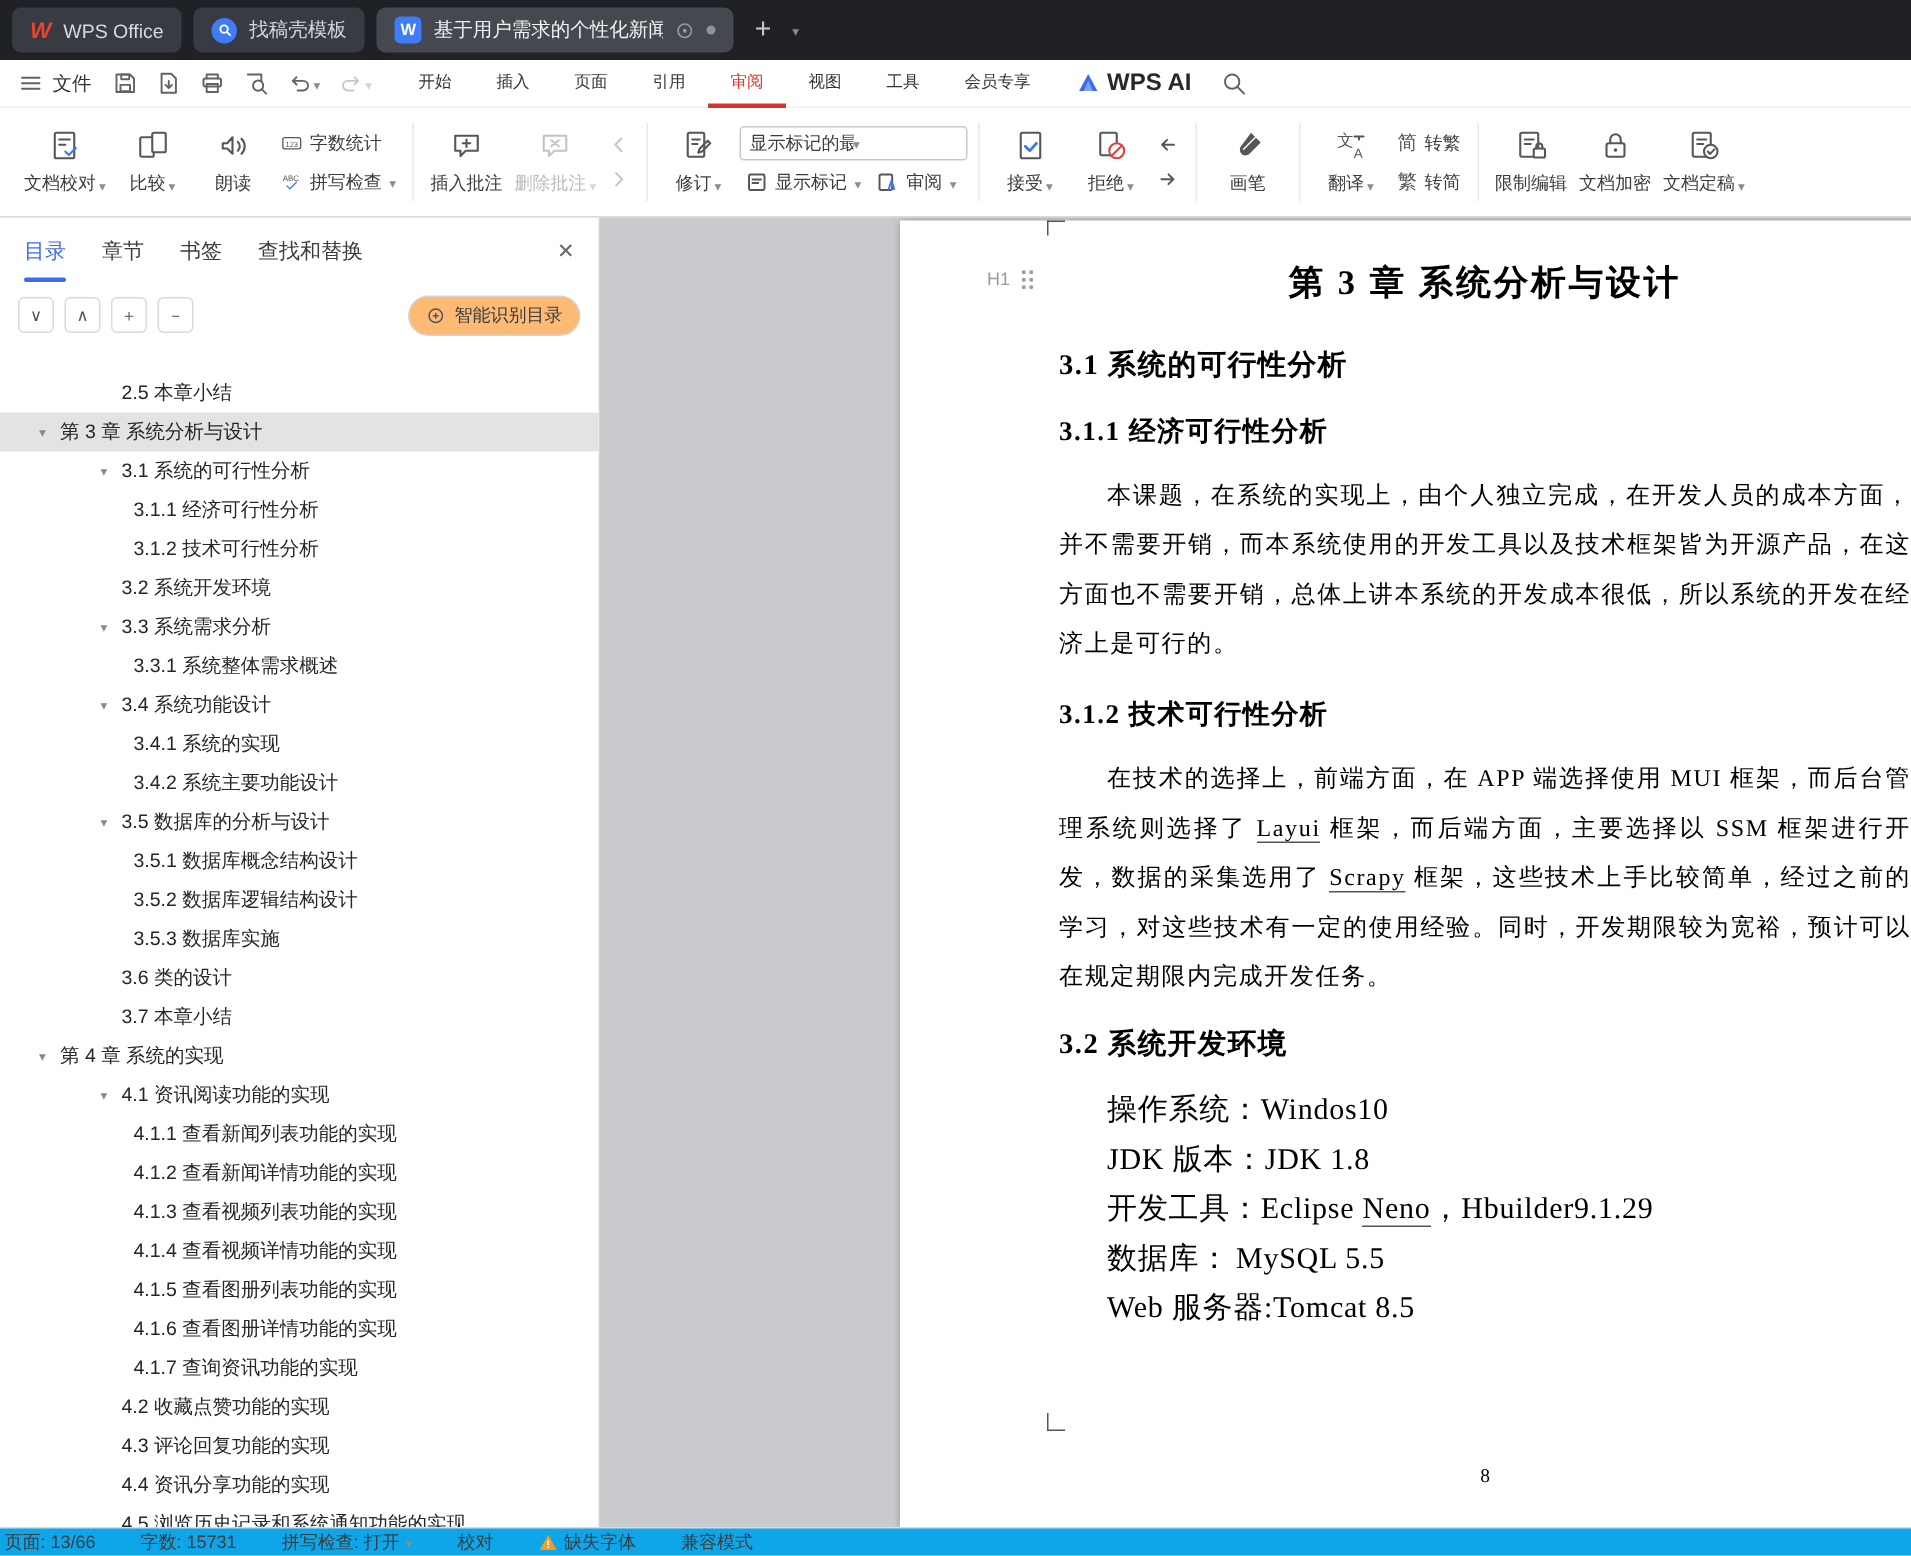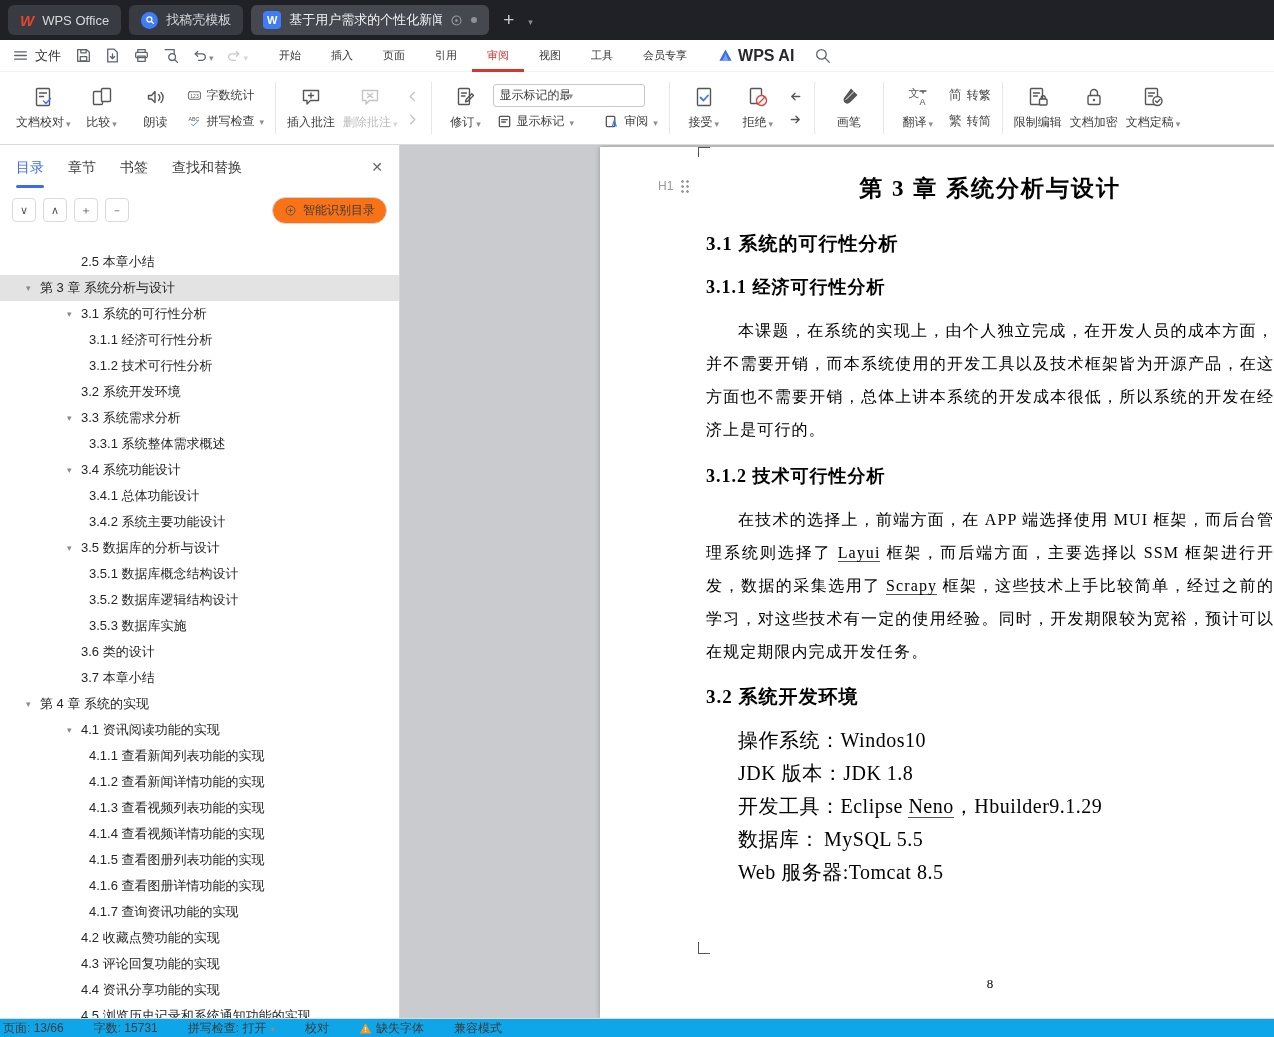--- a/index.html
+++ b/index.html
@@ -55,21 +55,21 @@
 
   
   .sidebar { width:400px; background:#fff; border-right:1px solid #D5D5D5; display:flex; flex-direction:column; flex:none; }
   .sb-tabs { height:44px; display:flex; align-items:center; gap:24px; padding:0 16px; font-size:14px; color:#3C3C3C; }
   .sb-tab { cursor:pointer; height:100%; line-height:44px; position:relative; }
   .sb-tab.active { color:#3C6BF0; }
   .sb-tab.active::after { content:""; position:absolute; left:0; right:0; bottom:1px; height:3px; background:#3C6BF0; border-radius:2px; }
   .sb-close { margin-left:auto; color:#666; font-size:14px; cursor:pointer; }
   .sb-tools { height:42px; display:flex; align-items:center; gap:7px; padding:0 12px; }
   .sq { width:24px; height:24px; border:1px solid #DADADA; border-radius:4px; background:#fff; color:#555; font-size:11px; display:flex; align-items:center; justify-content:center; cursor:pointer; }
-  .sb-pill { margin-left:auto; height:27px; border:1px solid #D5D5D5; border-radius:15px; display:flex; align-items:center; gap:6px; padding:0 11px; font-size:12px; color:#3C3C3C; background:#f97316; cursor:pointer; }
+  .sb-pill { margin-left:auto; height:27px; border:1px solid #D5D5D5; border-radius:15px; display:flex; align-items:center; gap:6px; padding:0 11px; font-size:12px; color:#3C3C3C; background:#fdba74; cursor:pointer; }
   .sb-toc { flex:1; overflow:hidden; padding-top:18px; font-size:13px; color:#262626; }
   .toc-row { height:26px; display:flex; align-items:center; cursor:pointer; white-space:nowrap; }
   .toc-row.sel { background:#E3E3E4; }
   .toc-row .tri { width:14px; flex:none; color:#8A8A8A; font-size:9px; }
   .lvl1 { padding-left:26px; } .lvl2 { padding-left:67px; } .lvl3 { padding-left:75px; }
 
   
   .docarea { flex:1; position:relative; background:#C9CBCE; overflow:hidden; }
   .page { position:absolute; left:200px; top:2px; width:700px; height:871px; background:#fff; box-shadow:0 0 5px rgba(0,0,0,.28); font-family:"Liberation Serif","DejaVu Serif",serif; color:#000; }
   .doc-content { position:absolute; inset:0; padding:24px 26px 0 106px; }
@@ -301,21 +301,21 @@
         <span>修订</span>
         <span class="drop"></span>
       </span>
   </button>
 
   <div class="rb-col">
     <div class="combo">
       <span>显示标记的最终状态</span>
         <span class="drop"></span>
     </div>
-    <div style="display:flex; gap:22px;">
+    <div style="display:flex; gap:2px;">
       <button class="rb-sm">
         <svg class="ic ic16" viewBox="0 0 16 16">
             <rect x="2.5" y="2.5" width="11" height="11" rx="1"></rect>
             <path d="M5 6h6M5 8.5h4"></path>
           </svg>
         <span>显示标记</span>
           <span class="drop"></span>
       </button>
       <button class="rb-sm">
         <svg class="ic ic16" viewBox="0 0 16 16">
@@ -497,21 +497,21 @@
         <div class="toc-row lvl3">
           <span class="tri"></span>
           <span>3.3.1 系统整体需求概述</span>
         </div>
         <div class="toc-row lvl2">
           <span class="tri">▾</span>
           <span>3.4 系统功能设计</span>
         </div>
         <div class="toc-row lvl3">
           <span class="tri"></span>
-          <span>3.4.1 总体功能设计</span>
+          <span>3.4.1 系统的实现</span>
         </div>
         <div class="toc-row lvl3">
           <span class="tri"></span>
           <span>3.4.2 系统主要功能设计</span>
         </div>
         <div class="toc-row lvl2">
           <span class="tri">▾</span>
           <span>3.5 数据库的分析与设计</span>
         </div>
         <div class="toc-row lvl3">

